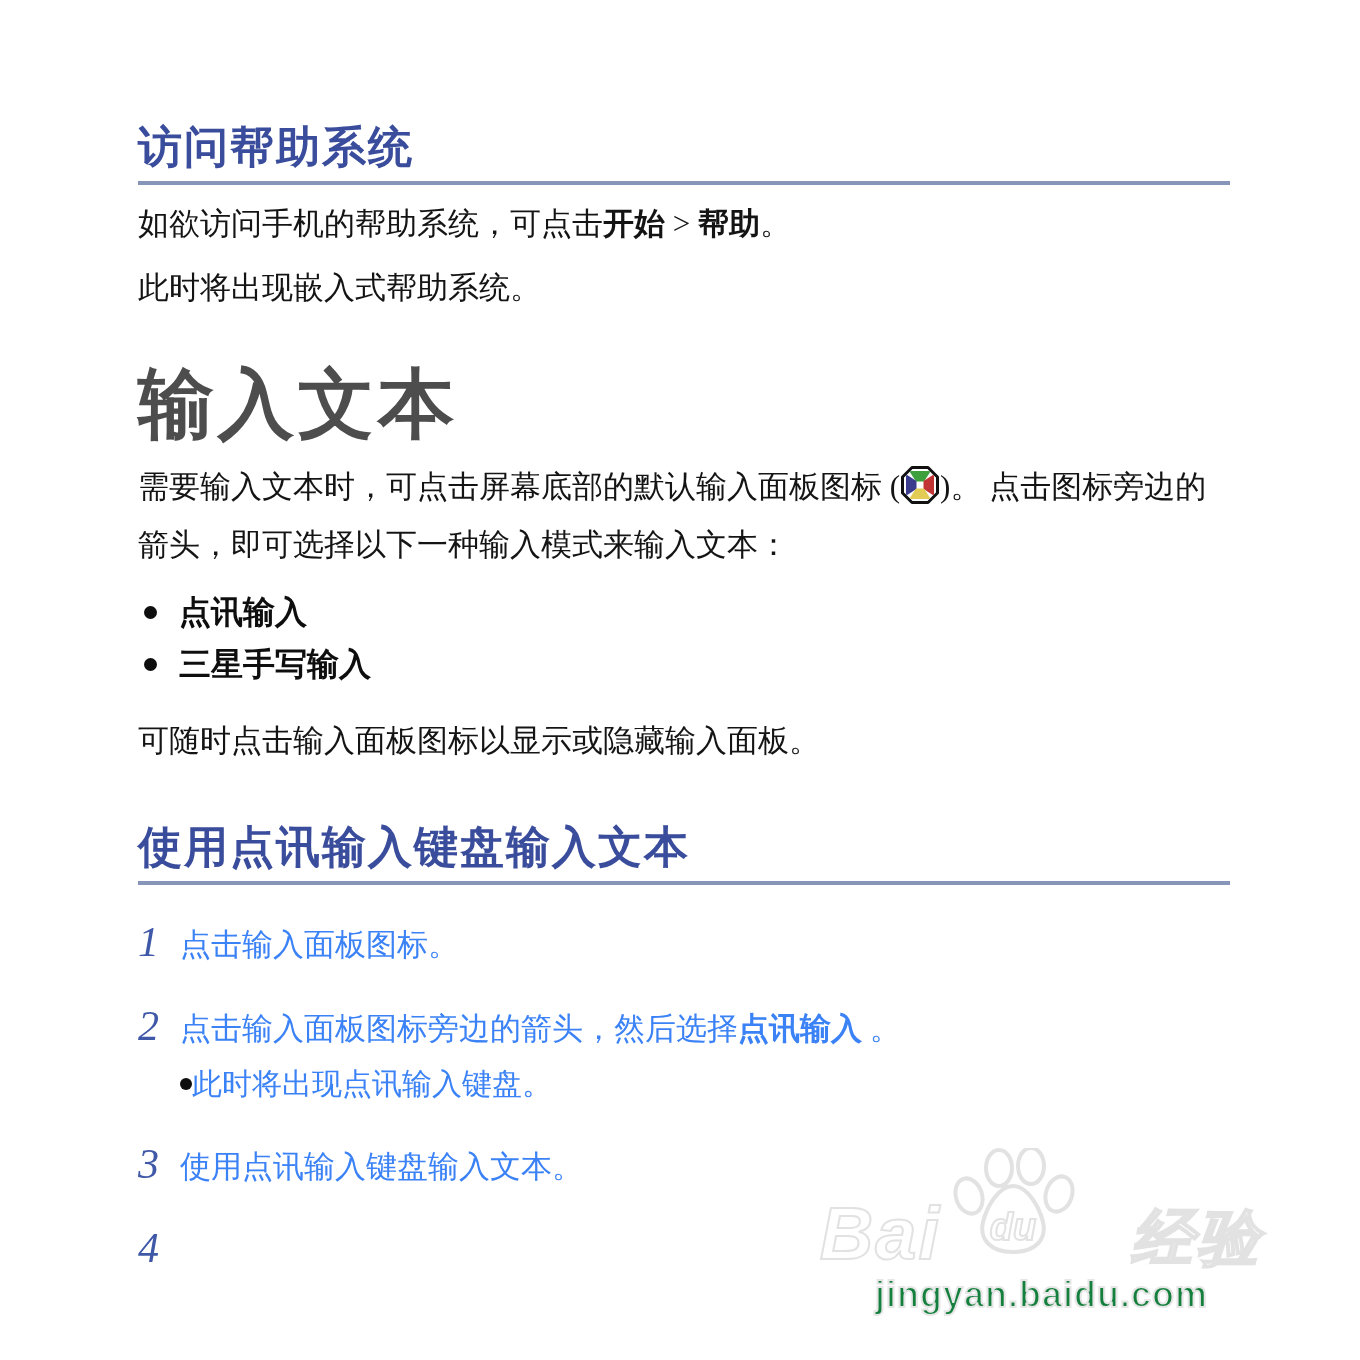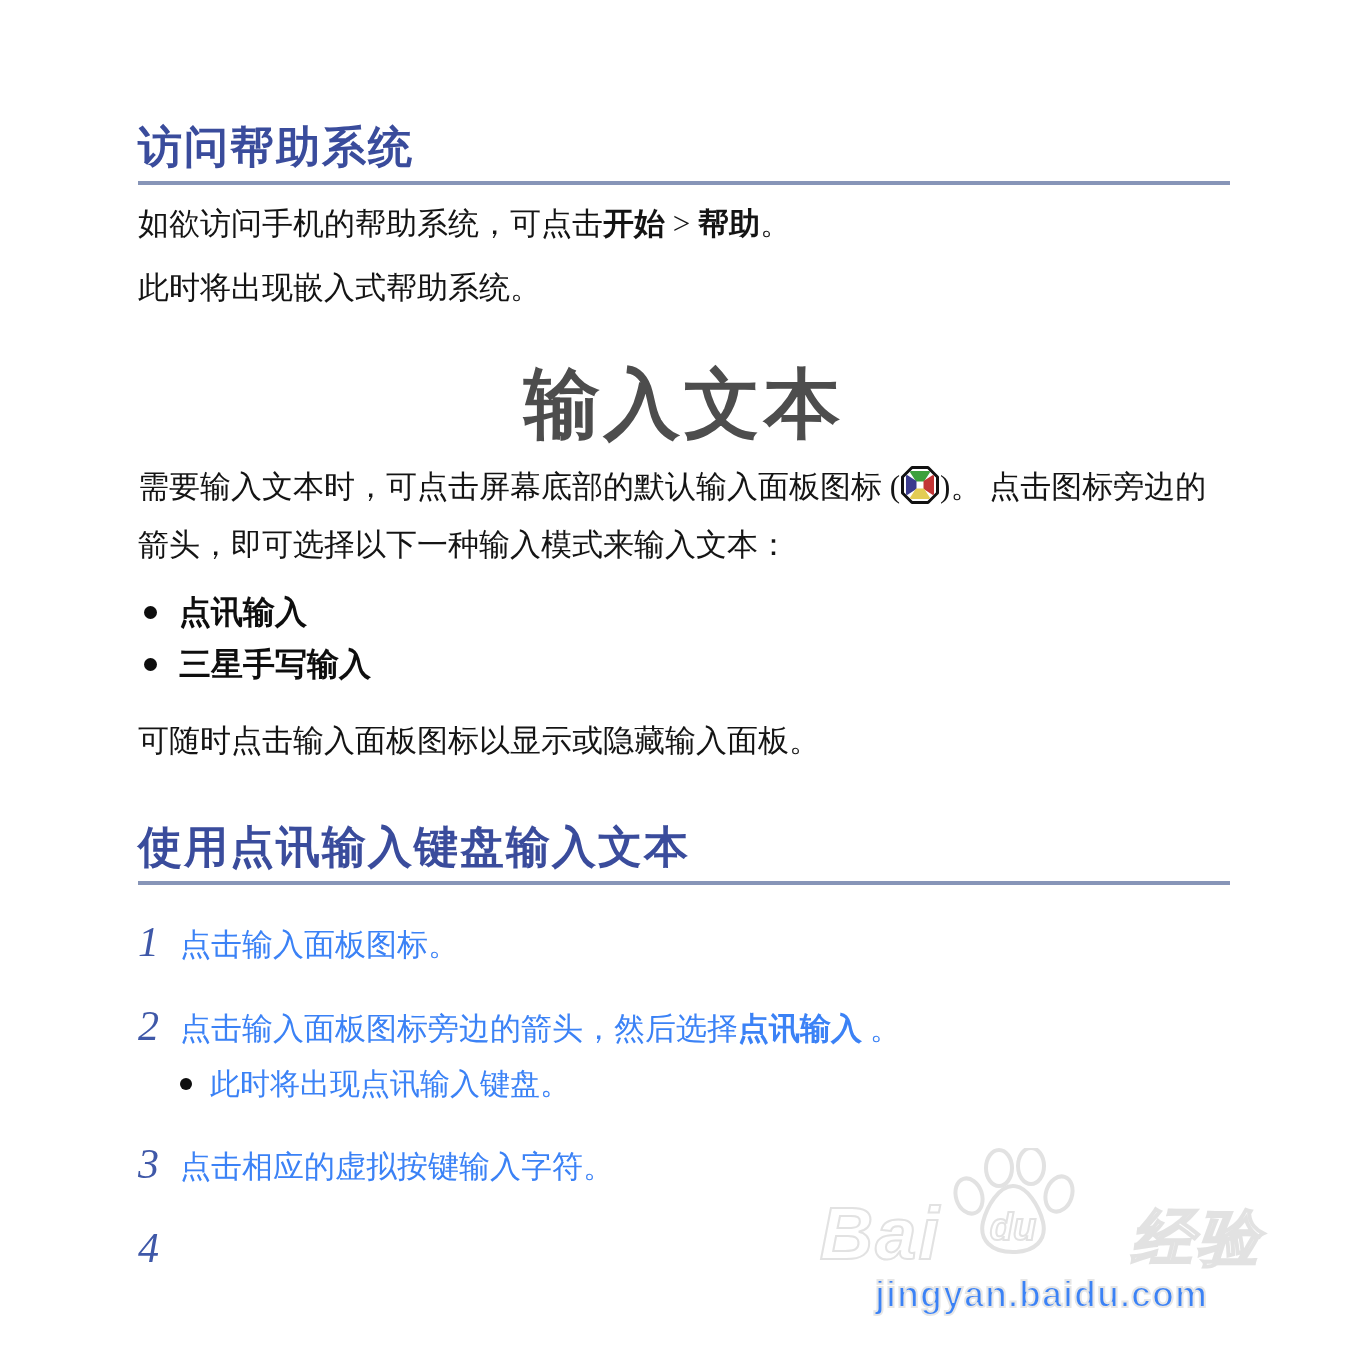--- a/index.html
+++ b/index.html
@@ -30,21 +30,20 @@
   }
   .body-p .bold, .bullet-label, .step-bold {
     font-family:"Liberation Sans", sans-serif;
     font-weight:700;
   }
   .big-title {
     font-size:76px; font-weight:700; color:#4d4d4d;
     letter-spacing:4px; line-height:1.05;
     margin-top:52px;
     font-family:"Liberation Serif", serif;
-    text-align:center;
   }
   .intro { margin-top:18px; }
   .inline-icon-wrap { display:inline-block; vertical-align:-8px; }
   .bullets { margin-top:16px; list-style:none; }
   .bullets li {
     font-size:32px; line-height:52px; color:#0e0e0e;
     display:flex; align-items:center; gap:22px;
   }
   .dot {
     width:13px; height:13px; border-radius:50%;
@@ -56,21 +55,21 @@
   .step {
     display:flex; align-items:flex-start; margin-top:34px;
   }
   .step-num {
     font-family:"Liberation Serif", serif;
     font-style:italic; font-size:42px; color:#3f58a8;
     width:42px; flex:0 0 auto; line-height:46px;
   }
   .step-body { font-size:31px; line-height:48px; color:#3b82f6; padding-top:2px; }
   .sub-bullet {
-    display:flex; align-items:center; gap:18px;
+    display:flex; align-items:center; 
     font-size:30px; line-height:46px; margin-top:8px;
   }
   .sub-dot {
     width:12px; height:12px; border-radius:50%; background:#0e0e0e; flex:0 0 auto;
   }
   .page-num {
     position:absolute; left:0; right:0; bottom:48px;
     text-align:center;
     font-family:"Liberation Serif", serif;
     font-style:italic; font-size:40px; color:#4a4a4a;
@@ -86,21 +85,21 @@
     font-family:"Liberation Sans", sans-serif;
     font-weight:700; color:#ffffff;
     -webkit-text-stroke:2px #e2e2e2;
     text-shadow:0 0 1px #e8e8e8;
   }
   .wm-bai { font-size:74px; line-height:0.9; letter-spacing:2px; }
   .wm-jy  { font-size:62px; line-height:0.95; letter-spacing:4px;margin-left:46px; }
   .wm-url {
     margin-top:6px;
     font-family:"Liberation Sans", sans-serif;
-    font-weight:700; font-size:36px; color:#3b82f6;
+    font-weight:700; font-size:36px; color:#15803d;
     -webkit-text-stroke:2px #e6e6e6;
     text-shadow:0 0 1px #ededed;
     letter-spacing:1px;
   }
 </style>
 </head>
 <body>
 
 <div class="page">
   <div class="content">
@@ -150,21 +149,21 @@
         <div class="step-body">
           <span>点击输入面板图标旁边的箭头，然后选择</span><span class="step-bold">点讯输入</span><span> 。</span>
           <div class="sub-bullet">
             <span class="sub-dot"></span>
             <span>此时将出现点讯输入键盘。</span>
           </div>
         </div>
       </li>
       <li class="step">
         <span class="step-num">3</span>
-        <div class="step-body">点击相应的虚拟按键输入字符。</div>
+        <div class="step-body">使用点讯输入键盘输入文本。</div>
       </li>
       <li class="step">
         <span class="step-num">4</span>
       </li>
     </ol>
   </div>
 
 
   <div class="watermark">
     <div class="wm-row">

